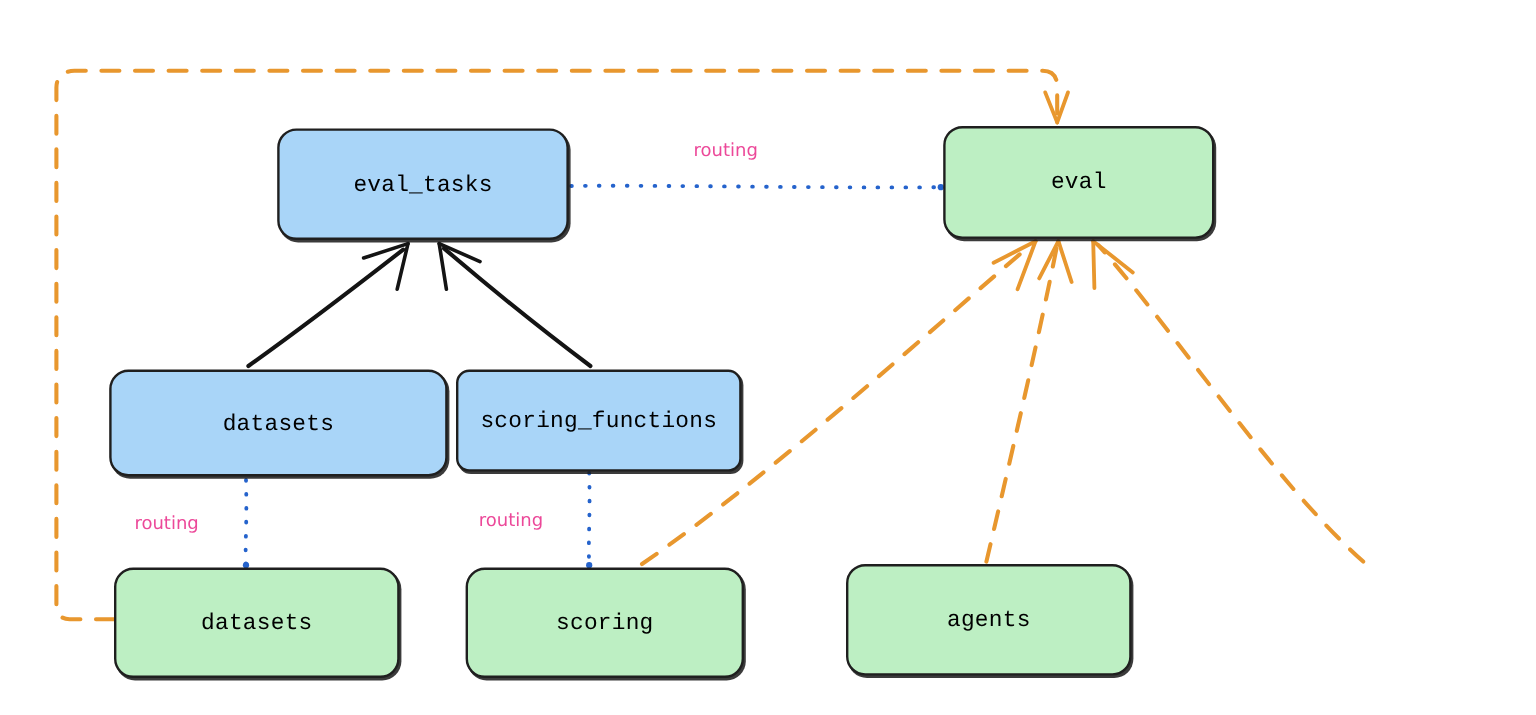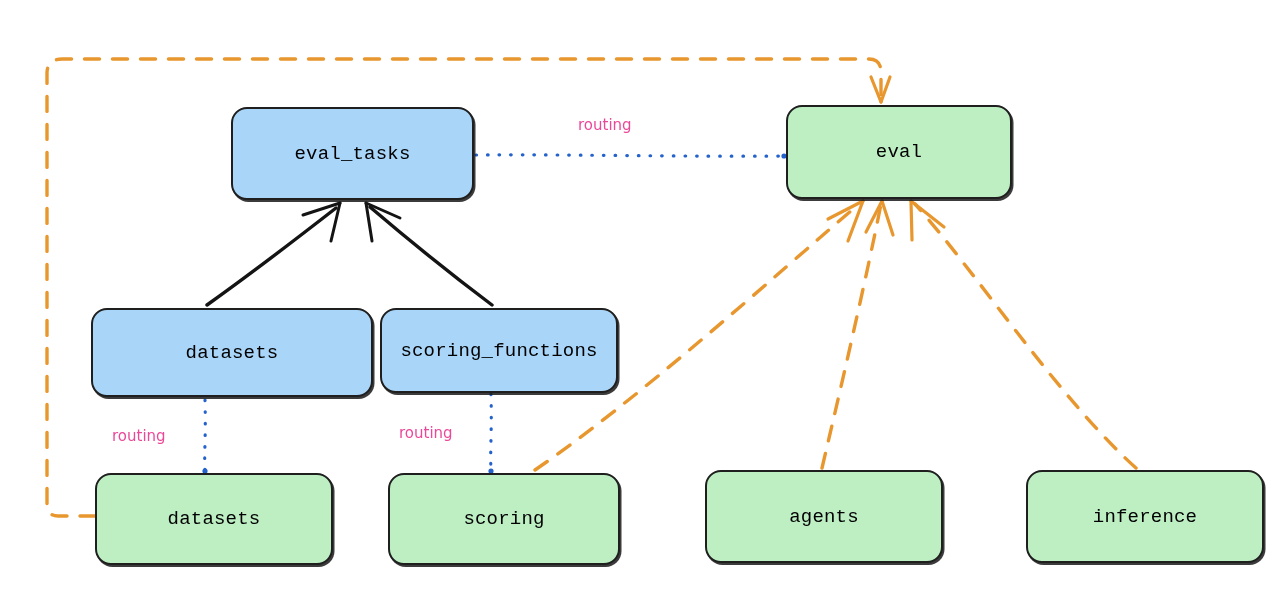--- a/index.html
+++ b/index.html
@@ -116,33 +116,30 @@
   </div>
 
   <div class="node green" style="left:786px;  top:105px; width:226px; height:94px;">
     <span class="node-label">eval</span>
   </div>
 
   <div class="node blue" style="left:91px;   top:308px; width:282px; height:89px;">
     <span class="node-label">datasets</span>
   </div>
 
-  <div class="node blue" style="left:380px;  top:308px; width:238px; height:85px;">
+  <div class="node blue" style="left:380px;  top:308px; width:238px; height:85px;border-radius:11px;">
     <span class="node-label">scoring_functions</span>
   </div>
 
   <div class="node green" style="left:95px;   top:473px; width:238px; height:92px;">
     <span class="node-label">datasets</span>
   </div>
 
   <div class="node green" style="left:705px;  top:470px; width:238px; height:93px;">
     <span class="node-label">agents</span>
   </div>
 
   <div class="node green" style="left:388px;  top:473px; width:232px; height:92px;">
     <span class="node-label">scoring</span>
   </div>
 
-  <div class="node green" style="left:1026px; top:470px; width:238px; height:93px;">
-    <span class="node-label">inference</span>
-  </div>
 
 </div>
 
 </body></html>

